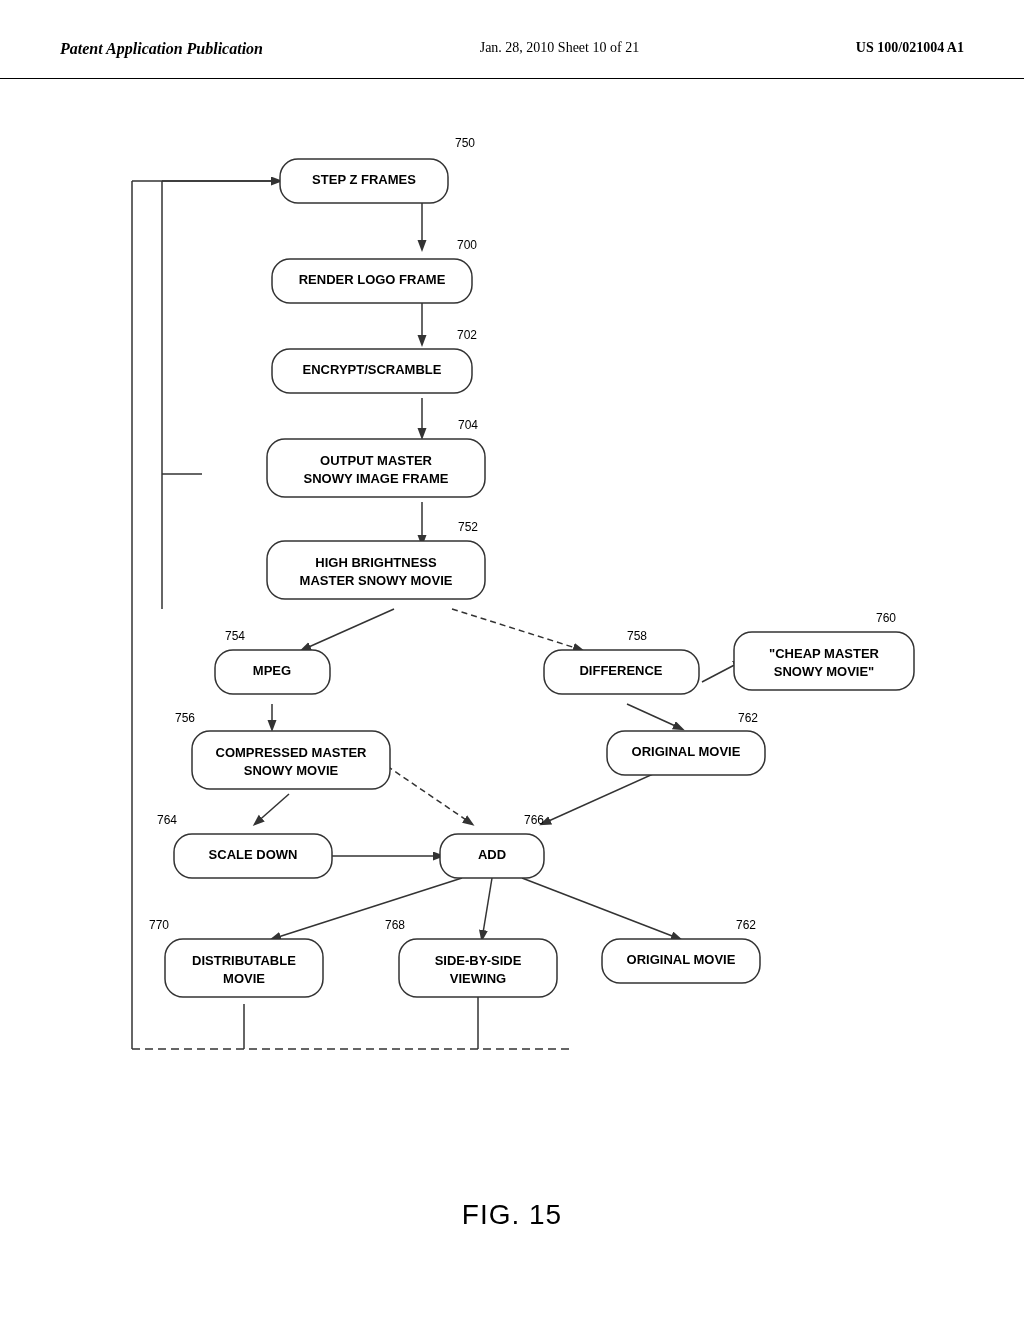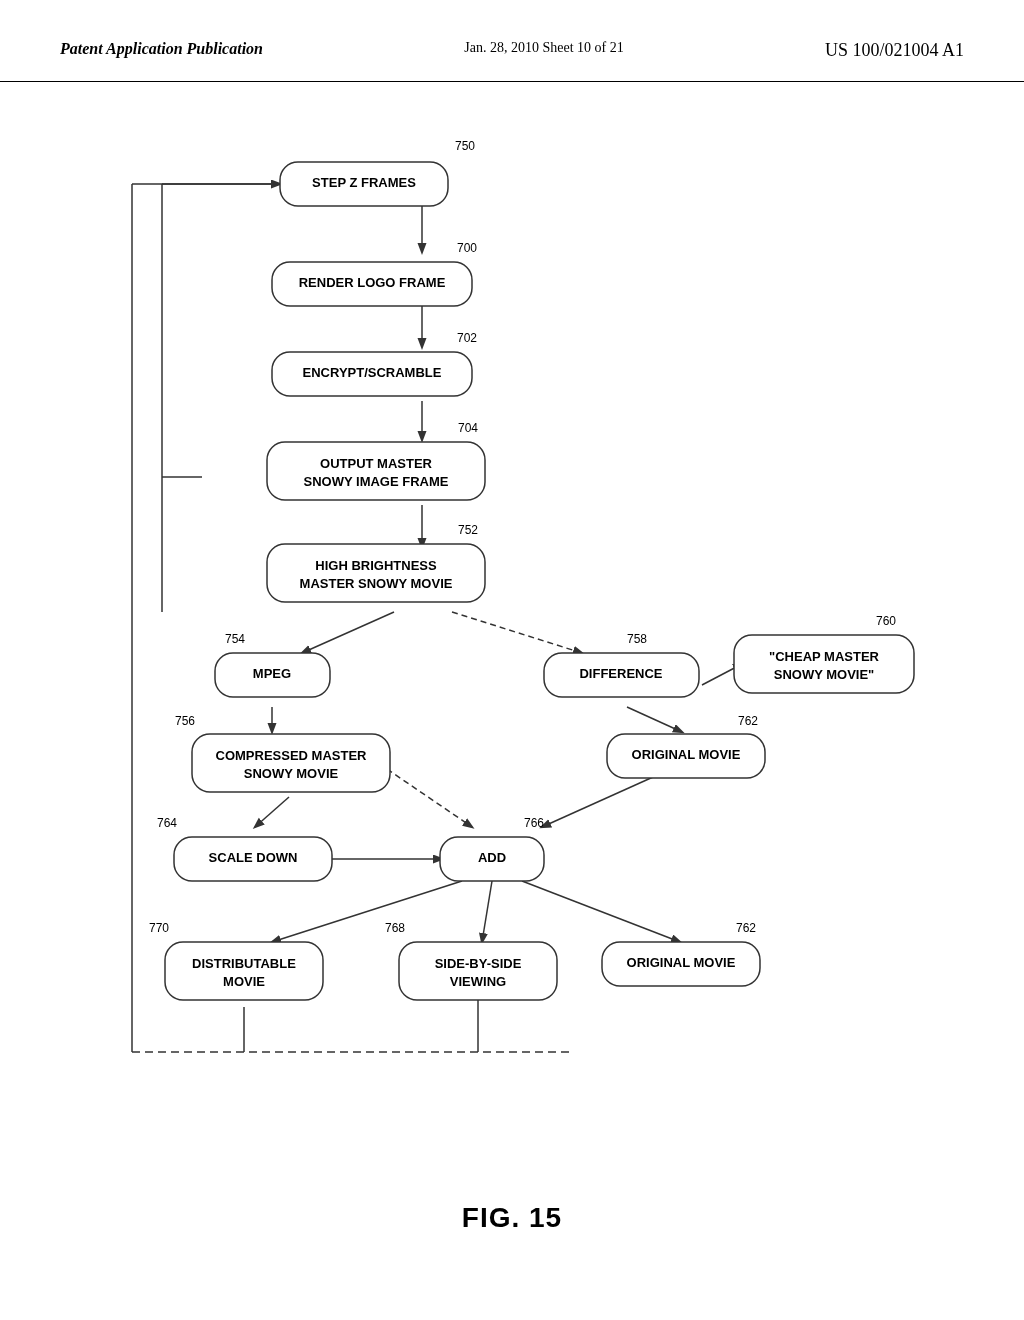--- a/index.html
+++ b/index.html
@@ -29,39 +29,39 @@
     .header-left {
       font-size: 16px;
       font-weight: bold;
       font-style: italic;
     }
     .header-center {
       font-size: 14px;
       text-align: right;
     }
     .header-right {
-      font-size: 18px;
-      font-weight: normal;
+      font-size: 14px;
+      font-weight: bold;
     }
     .diagram-area {
       position: relative;
       width: 100%;
       height: 1100px;
     }
     svg.diagram {
       position: absolute;
       top: 0;
       left: 0;
       width: 100%;
       height: 1080px;
     }
     .fig-label {
       text-align: center;
       font-size: 28px;
-      font-weight: bold;
+      font-weight: normal;
       font-family: Arial, sans-serif;
       padding-top: 20px;
       letter-spacing: 1px;
     }
     
     .box-label {
       font-family: Arial, sans-serif;
       font-size: 13px;
       font-weight: bold;
       text-anchor: middle;

